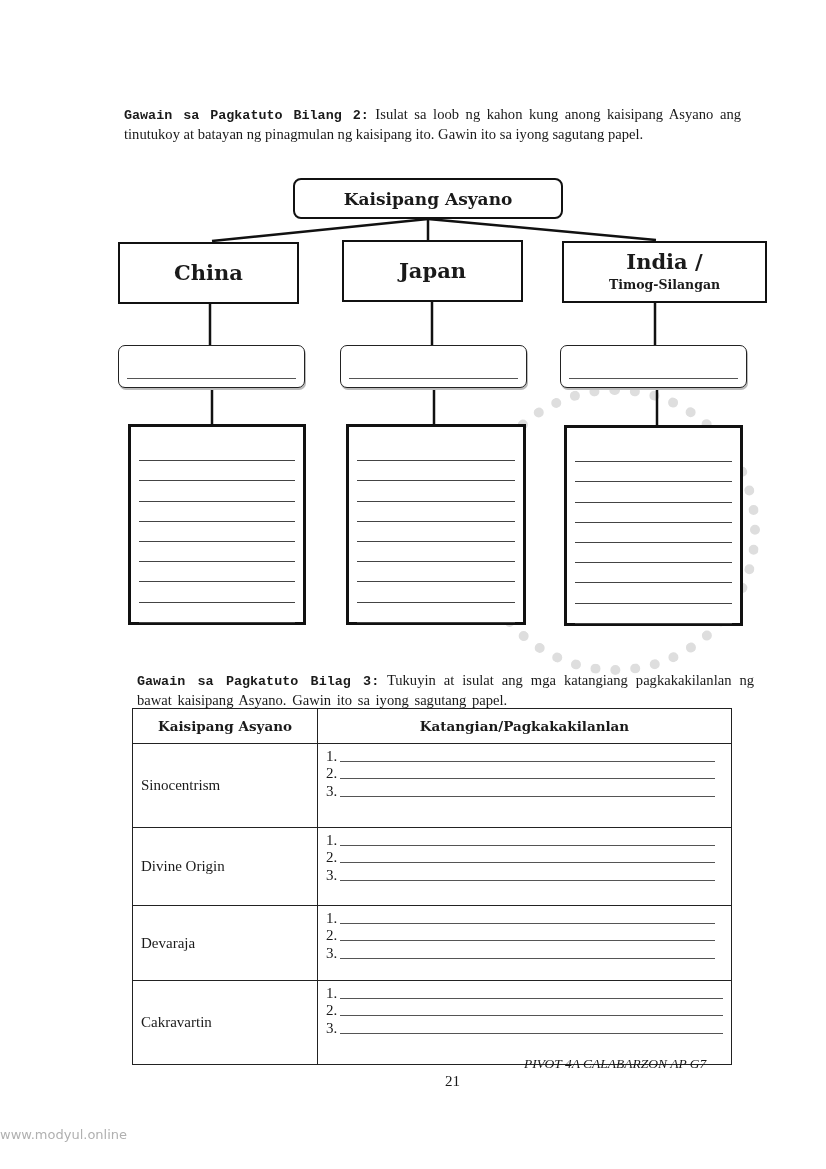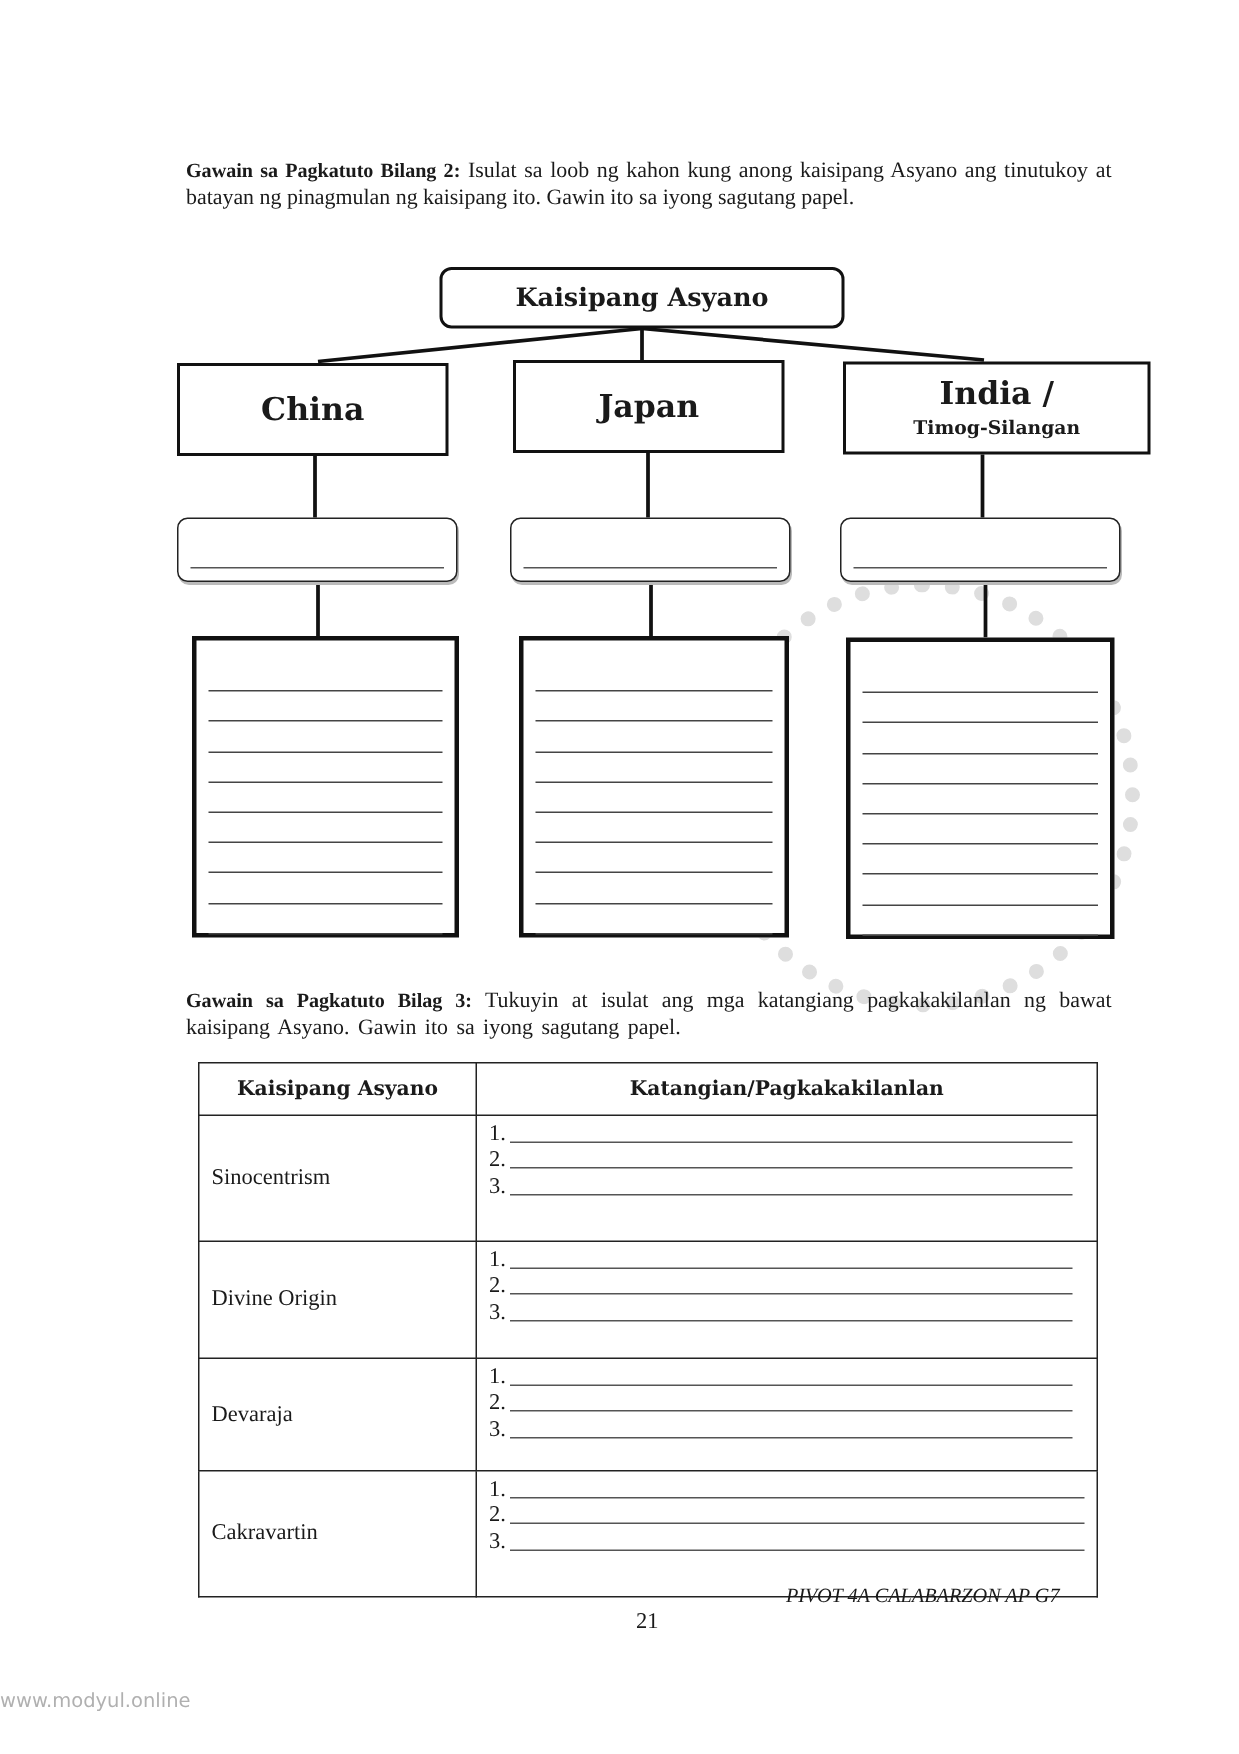--- a/index.html
+++ b/index.html
@@ -1,21 +1,21 @@
 <!DOCTYPE html>
 <html><head>
 <meta charset="utf-8">
 <style>
   html, body { margin: 0; padding: 0; background: #ffffff; }
   body { width: 826px; height: 1169px; position: relative; overflow: hidden;
          font-family: "DejaVu Serif", "Liberation Serif", serif; color: #1a1a1a; }
 
   .para { position: absolute; left: 124px; width: 617px; font-size: 14.6px;
           line-height: 18px; text-align: justify; font-family: "Liberation Serif", "DejaVu Serif", serif; }
-  .para b { font-family: Liberation Serif, serif; font-weight: bold; font-size: 13.4px; }
+  .para b { font-family: Liberation Mono, monospace; font-weight: bold; font-size: 13.4px; }
   #p1 { top: 105px; }
   #p2 { top: 658px; }
 
   
   .root-box { position: absolute; left: 293px; top: 178px; width: 270px; height: 41px;
               border: 2.5px solid #111; border-radius: 8px; box-sizing: border-box;
               display: flex; align-items: center; justify-content: center;
               font-family: "DejaVu Serif", serif; font-weight: bold; font-size: 17px; }
   .cat-box { position: absolute; top: 242px; height: 62px; border: 2.5px solid #111; box-sizing: border-box;
              display: flex; flex-direction: column; align-items: center; justify-content: center;
@@ -56,21 +56,21 @@
   table.traits td.concept { padding-left: 8px; vertical-align: middle; }
   table.traits td.lines { vertical-align: top; padding: 3px 16px 0 8px; }
   .ans { display: flex; align-items: flex-end; height: 17.5px; }
   .ans .num { width: 14px; }
   .ans .ul { flex: 1; border-bottom: 1.5px solid #555; margin-bottom: 3px; }
   tr.r1 td { height: 80px; }
   tr.r2 td { height: 74px; }
   tr.r3 td { height: 71px; }
   tr.r4 td { height: 80px; }
 
-  .footer-page { position: absolute; left: 424px; top: 1073px; font-size: 15px;
+  .footer-page { position: absolute; left: 445px; top: 1073px; font-size: 15px;
                  font-family: "Liberation Serif", serif; }
   .footer-title { position: absolute; left: 524px; top: 1056px; font-size: 13.5px; font-style: italic;
                   font-family: "Liberation Serif", serif; }
   .site-mark { position: absolute; left: 0; width: 826px; top: 1127px; color: #b0b0b0;
                font-family: "DejaVu Sans", sans-serif; font-size: 13px; }
 </style>
 </head>
 <body>
 
 <div class="stamp"></div>
@@ -146,21 +146,21 @@
     <div class="dl"></div>
     <div class="dl"></div>
   <div class="dl"></div>
     <div class="dl"></div>
     <div class="dl"></div>
   <div class="dl"></div>
     <div class="dl"></div>
     <div class="dl"></div>
 </div>
 
-<p class="para" id="p2" style="margin:0; word-spacing: 2px;">
+<p class="para" id="p2" style="margin:13px; word-spacing: 2px;">
   <b>Gawain sa Pagkatuto Bilag 3:</b>
   <span>Tukuyin at isulat ang mga katangiang pagkakakilanlan ng bawat kaisipang Asyano. Gawin ito sa iyong sagutang papel.</span>
 </p>
 
 <table class="traits">
   <thead>
     <tr>
       <th class="c1">Kaisipang Asyano</th>
       <th>Katangian/Pagkakakilanlan</th>
     </tr>

